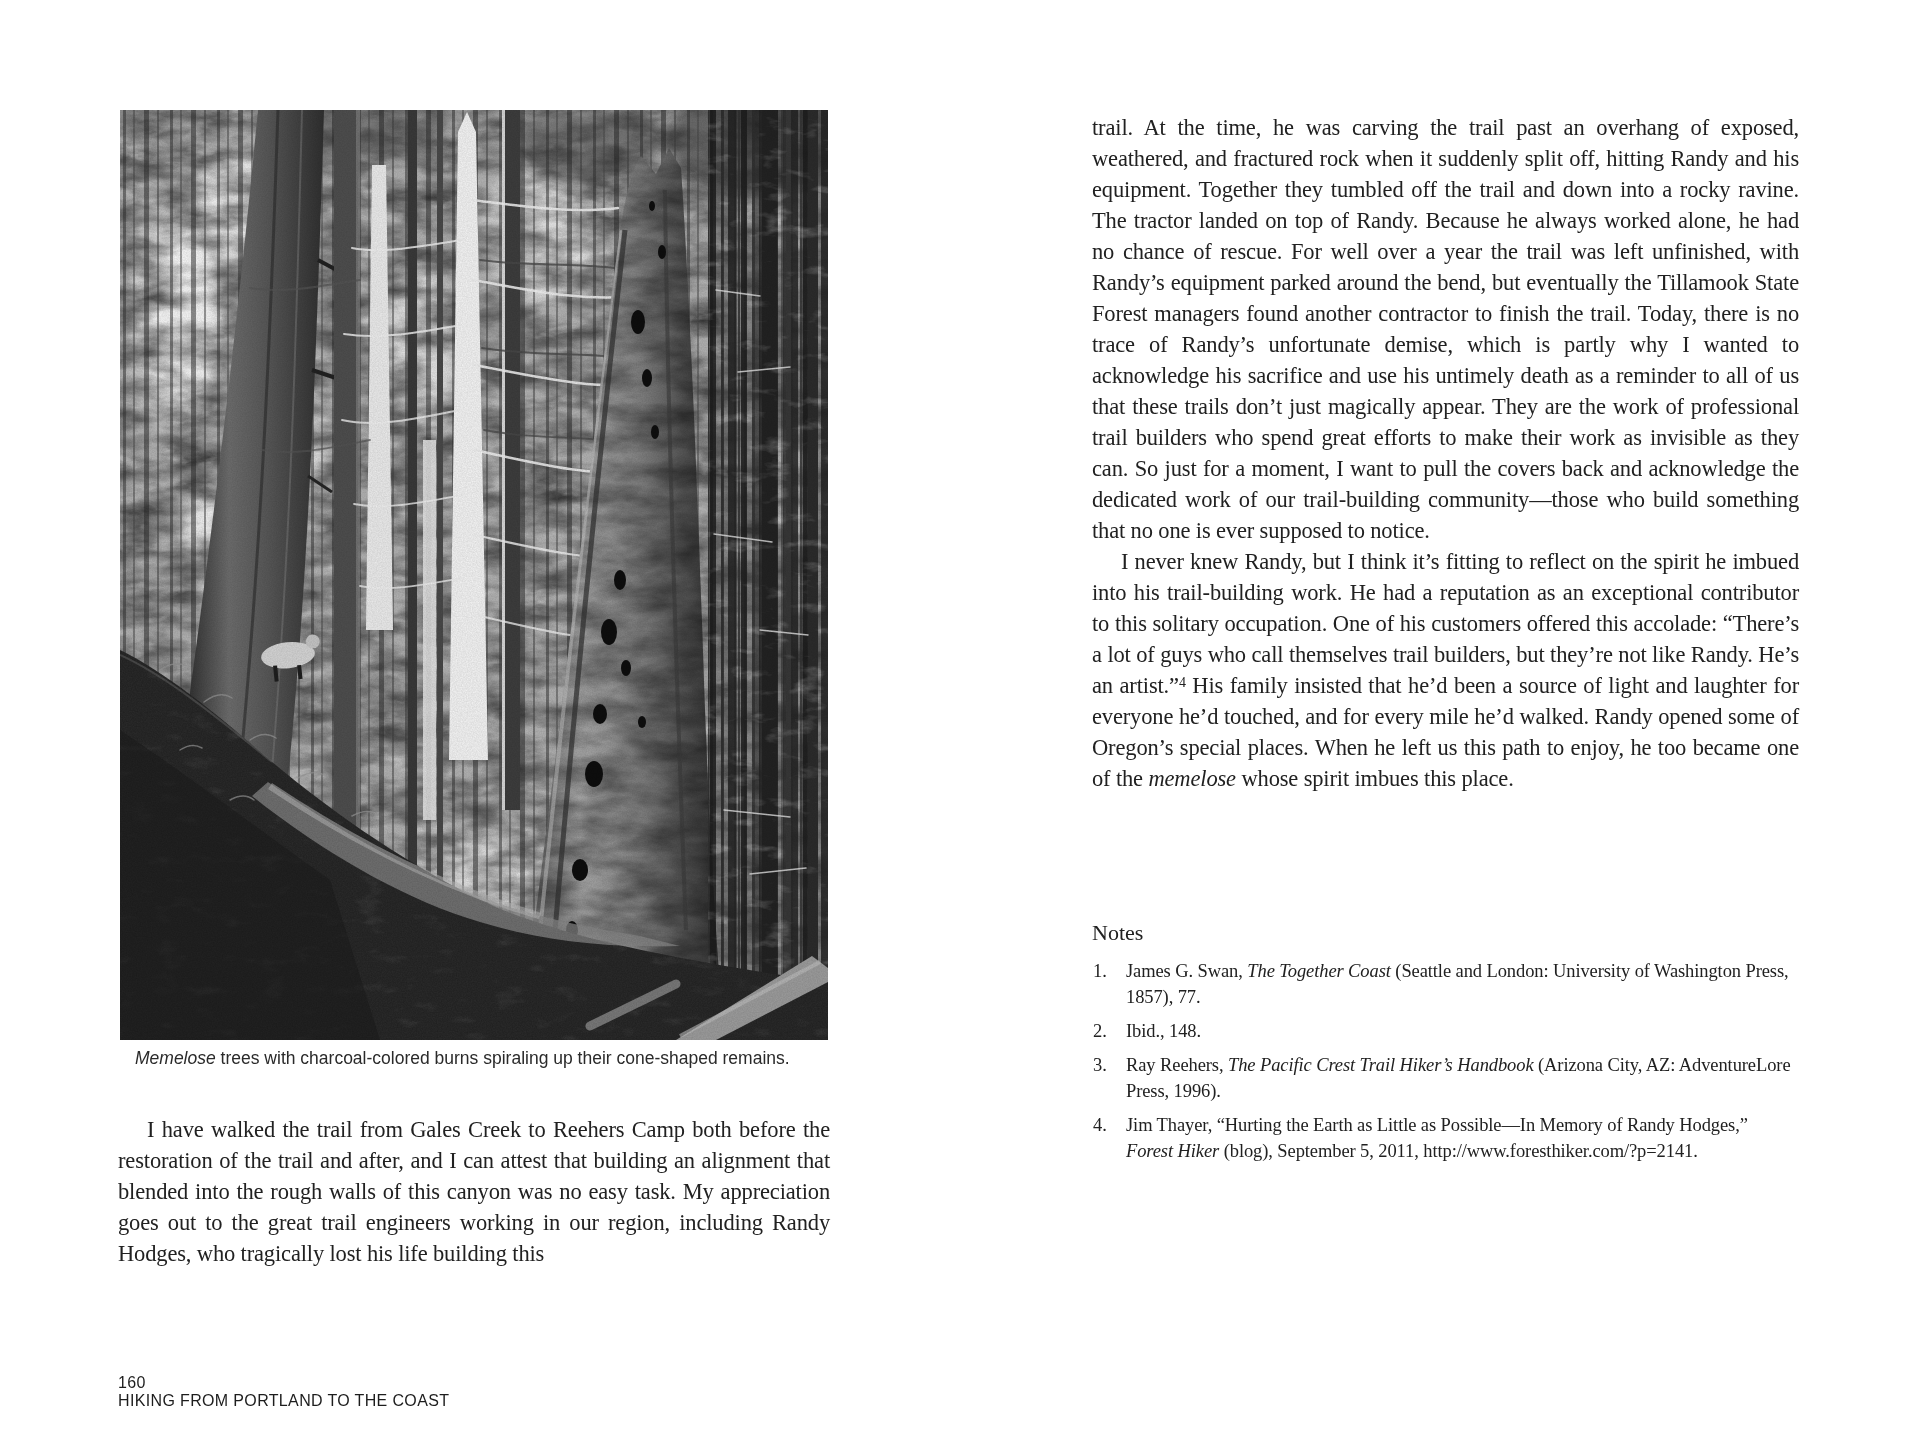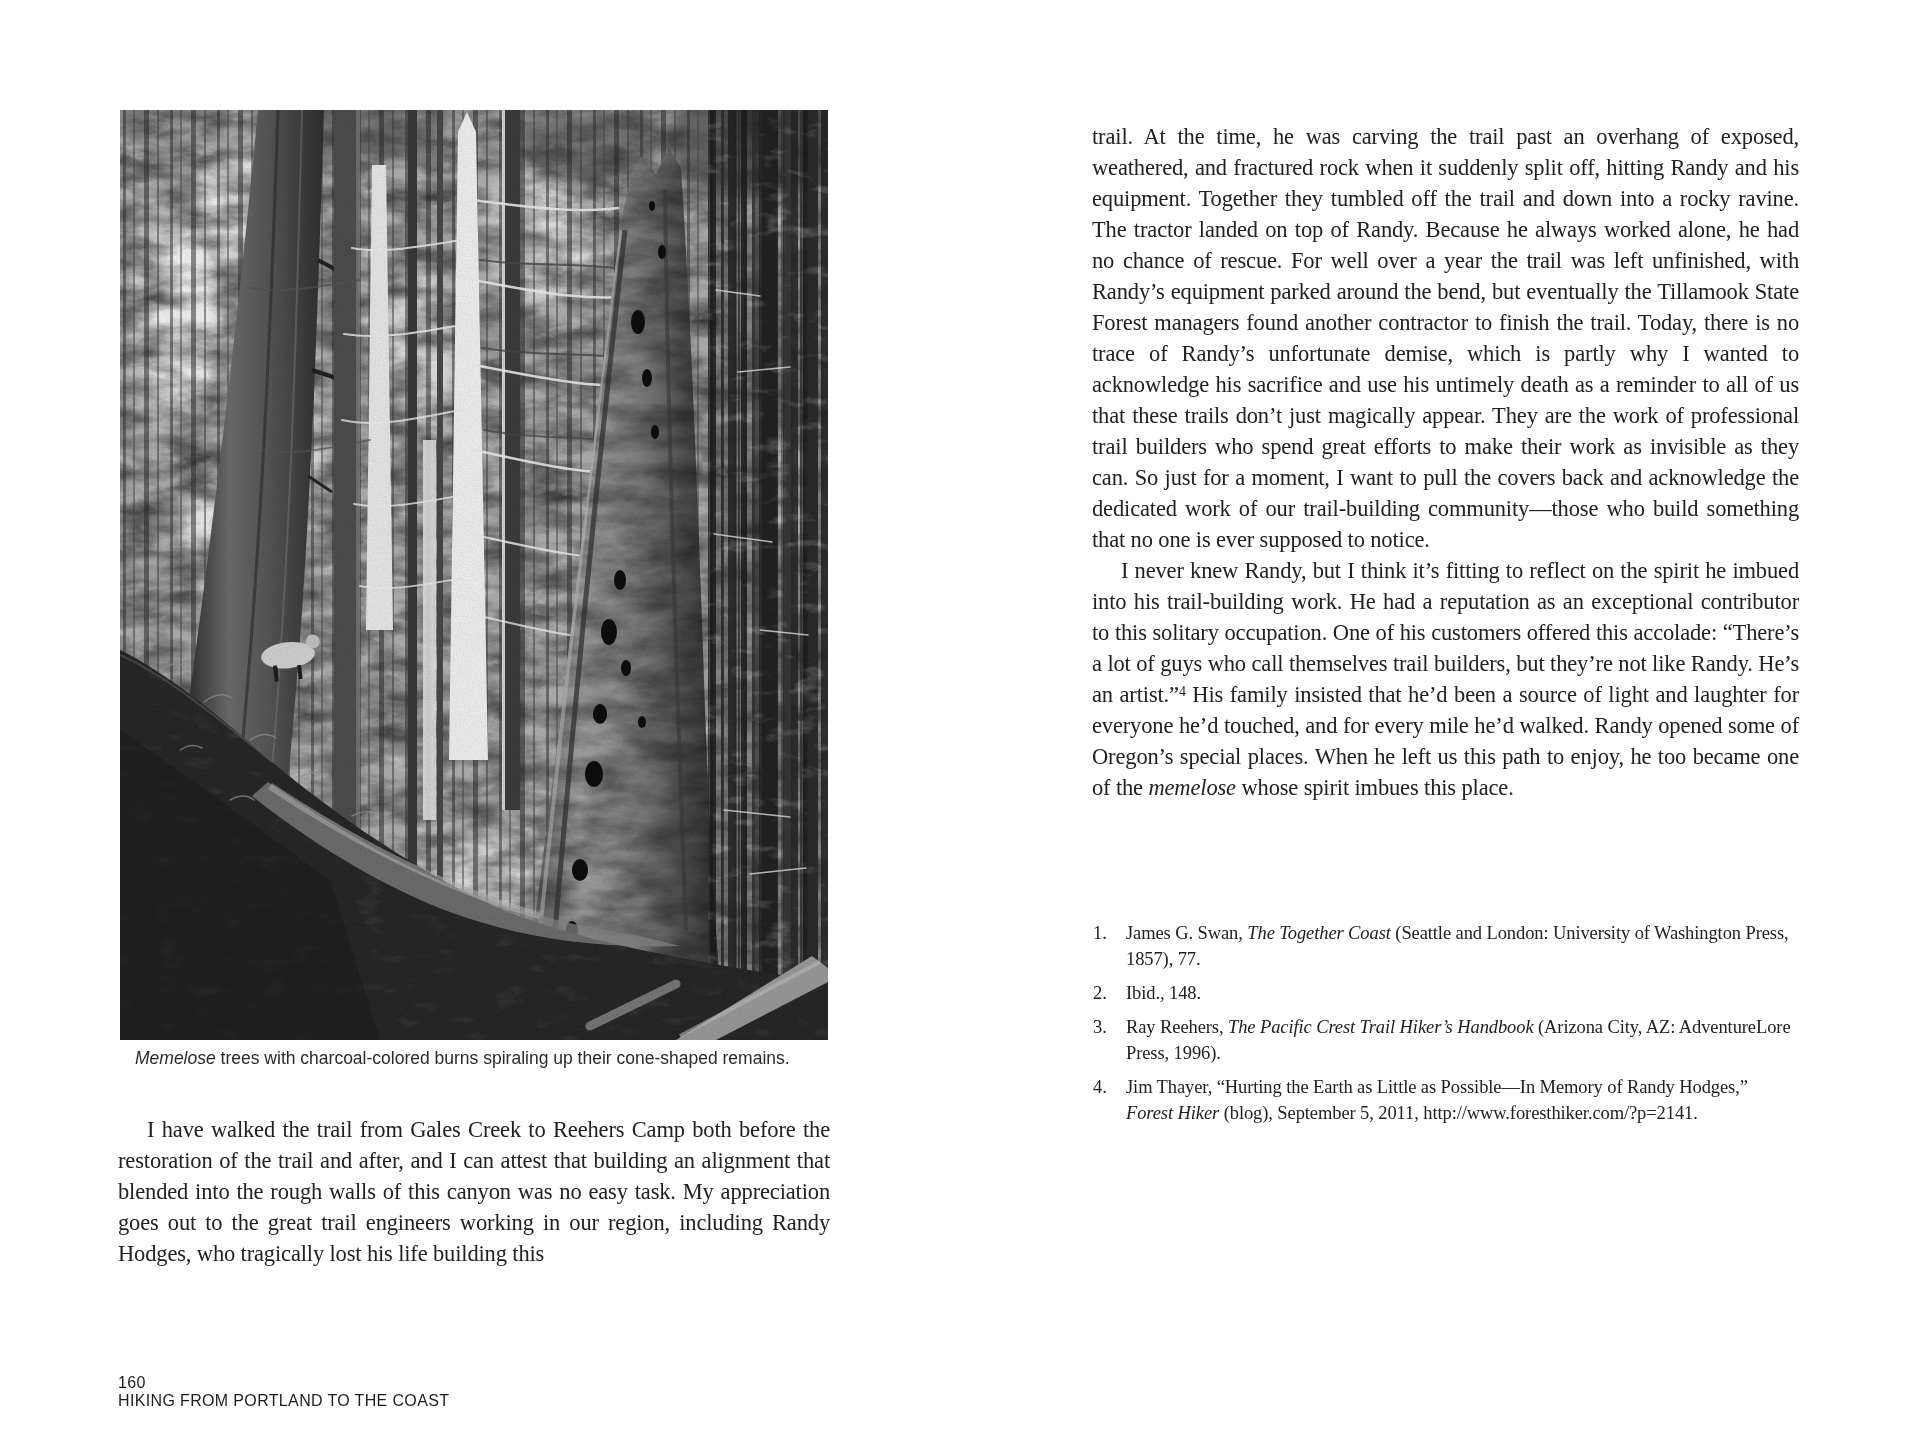--- a/index.html
+++ b/index.html
@@ -32,21 +32,20 @@
   }
   .body-left {
     position: absolute;
     left: 118px; top: 1114px;
     width: 712px;
   }
   .body-right {
     position: absolute;
     left: 1092px; top: 112px;
     width: 707px;
-    margin-top: 9px;
   }
   .bodytext p {
     margin: 0;
     font-size: 22.5px;
     line-height: 31px;
     text-align: justify;
     letter-spacing: -0.15px;
   }
   .indent { text-indent: 29px; }
   sup.fn {
@@ -309,20 +308,21 @@
     <span>160</span>
     <span>HIKING FROM PORTLAND TO THE COAST</span>
   </div>
 
   <div class="body-right bodytext">
     <p>trail. At the time, he was carving the trail past an overhang of exposed, weathered, and fractured rock when it suddenly split off, hitting Randy and his equipment. Together they tumbled off the trail and down into a rocky ravine. The tractor landed on top of Randy. Because he always worked alone, he had no chance of rescue. For well over a year the trail was left unfinished, with Randy’s equipment parked around the bend, but eventually the Tillamook State Forest managers found another contractor to finish the trail. Today, there is no trace of Randy’s unfortunate demise, which is partly why I wanted to acknowledge his sacrifice and use his untimely death as a reminder to all of us that these trails don’t just magically appear. They are the work of professional trail builders who spend great efforts to make their work as invisible as they can. So just for a moment, I want to pull the covers back and acknowledge the dedicated work of our trail-building community—those who build something that no one is ever supposed to notice.</p>
     <p class="indent"><span>I never knew Randy, but I think it’s fitting to reflect on the spirit he imbued into his trail-building work. He had a reputation as an exceptional contributor to this solitary occupation. One of his customers offered this accolade: “There’s a lot of guys who call themselves trail builders, but they’re not like Randy. He’s an artist.”</span><sup class="fn">4</sup><span> His family insisted that he’d been a source of light and laughter for everyone he’d touched, and for every mile he’d walked. Randy opened some of Oregon’s special places. When he left us this path to enjoy, he too became one of the </span><i>memelose</i><span> whose spirit imbues this place.</span></p>
   </div>
 
   <div class="notes">
+    <h2>Notes</h2>
     <ol>
       <li>
         <span class="note-num">1.</span><span>James G. Swan, </span><i>The Together Coast</i><span> (Seattle and London: University of Washington Press, 1857), 77.</span>
       </li>
       <li>
         <span class="note-num">2.</span><span>Ibid., 148.</span><i></i><span></span>
       </li>
       <li>
         <span class="note-num">3.</span><span>Ray Reehers, </span><i>The Pacific Crest Trail Hiker’s Handbook</i><span> (Arizona City, AZ: AdventureLore Press, 1996).</span>
       </li>

